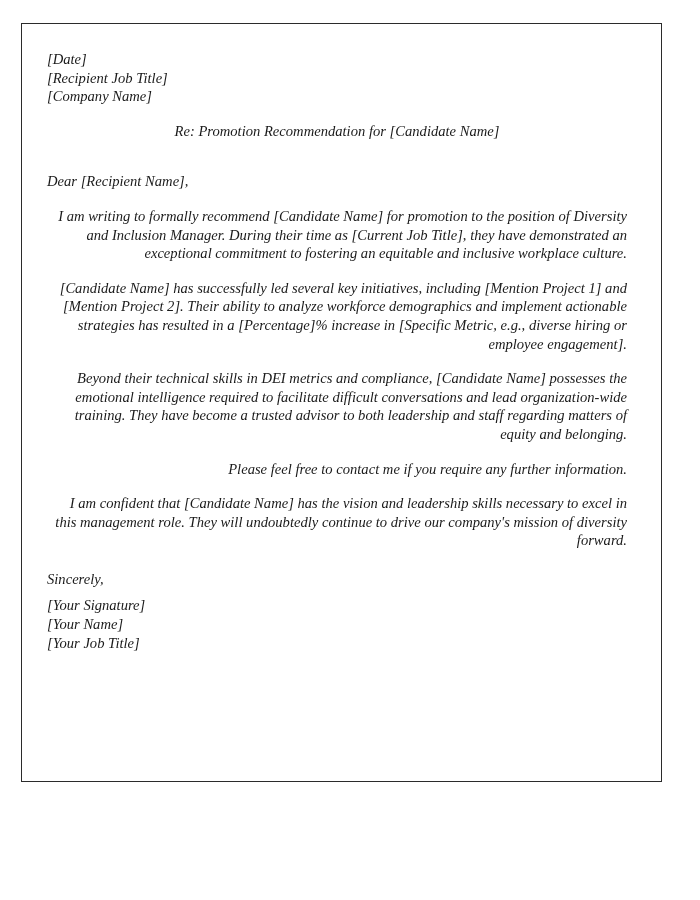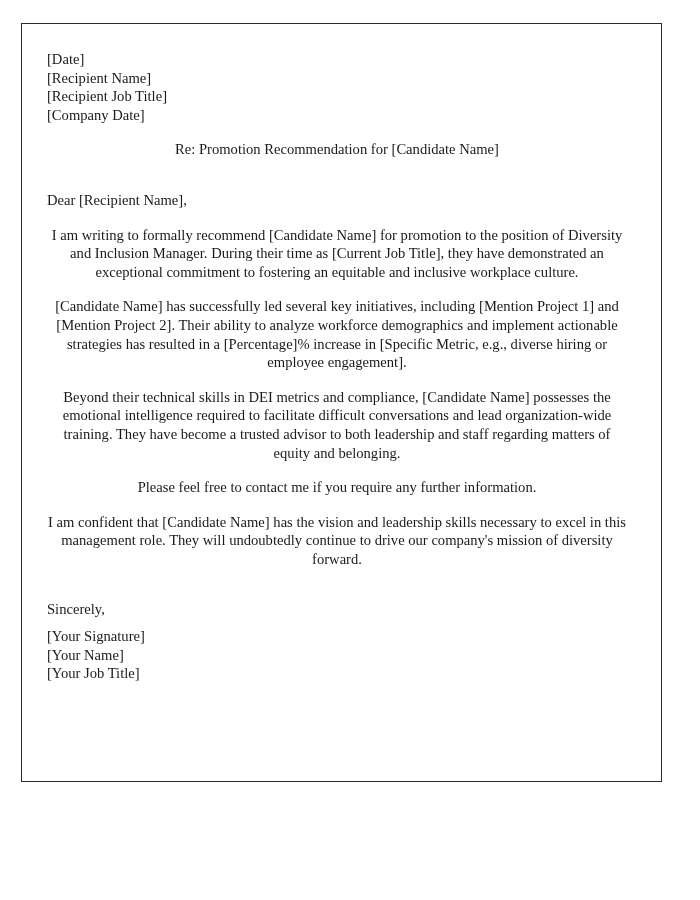--- a/index.html
+++ b/index.html
@@ -32,20 +32,21 @@
     width: 641px;
     height: 759px;
     box-sizing: border-box;
     border: 1px solid #2b2b2b;
     background: #ffffff;
   }
 
   .letter-body {
     box-sizing: border-box;
     padding: 26px 34px 20px 25px;
+    font-style: italic;
   }
 
   
   .addr-block {
     margin: 0 0 0 0;
   }
   .addr-line {
     font-size: 14.6px;
     line-height: 18.6px;
     white-space: pre;
@@ -62,50 +63,49 @@
     font-size: 14.6px;
     line-height: 18.6px;
     margin-top: 32px;
   }
 
   .body-paragraph {
     font-size: 14.6px;
     line-height: 18.6px;
     margin-top: 16px;
     max-width: 582px;
-    text-align: center;
+    text-align: right;
   }
 
   .closing {
     font-size: 14.6px;
     line-height: 18.6px;
-    margin-top: 32px;
+    margin-top: 20px;
   }
 
   .signature-block {
     margin-top: 8px;
   }
   .signature-line {
     font-size: 14.6px;
     line-height: 18.6px;
     white-space: pre;
   }
 </style>
 </head>
 <body>
 
 <div class="page-canvas">
   <div class="letter-frame">
     <div class="letter-body">
 
       <div class="addr-block">
         <div class="addr-line">[Date]</div>
-        <div class="addr-line">[Recipient Name]</div>
         <div class="addr-line">[Recipient Job Title]</div>
-        <div class="addr-line">[Company Date]</div>
+        <div class="addr-line">[Company Name]</div>
       </div>
 
       <div class="subject-line">Re: Promotion Recommendation for [Candidate Name]</div>
 
       <div class="salutation">Dear [Recipient Name],</div>
 
       <p class="body-paragraph">I am writing to formally recommend [Candidate Name] for promotion to the position of Diversity and Inclusion Manager. During their time as [Current Job Title], they have demonstrated an exceptional commitment to fostering an equitable and inclusive workplace culture.</p>
       <p class="body-paragraph">[Candidate Name] has successfully led several key initiatives, including [Mention Project 1] and [Mention Project 2]. Their ability to analyze workforce demographics and implement actionable strategies has resulted in a [Percentage]% increase in [Specific Metric, e.g., diverse hiring or employee engagement].</p>
       <p class="body-paragraph">Beyond their technical skills in DEI metrics and compliance, [Candidate Name] possesses the emotional intelligence required to facilitate difficult conversations and lead organization-wide training. They have become a trusted advisor to both leadership and staff regarding matters of equity and belonging.</p>
       <p class="body-paragraph">Please feel free to contact me if you require any further information.</p>

